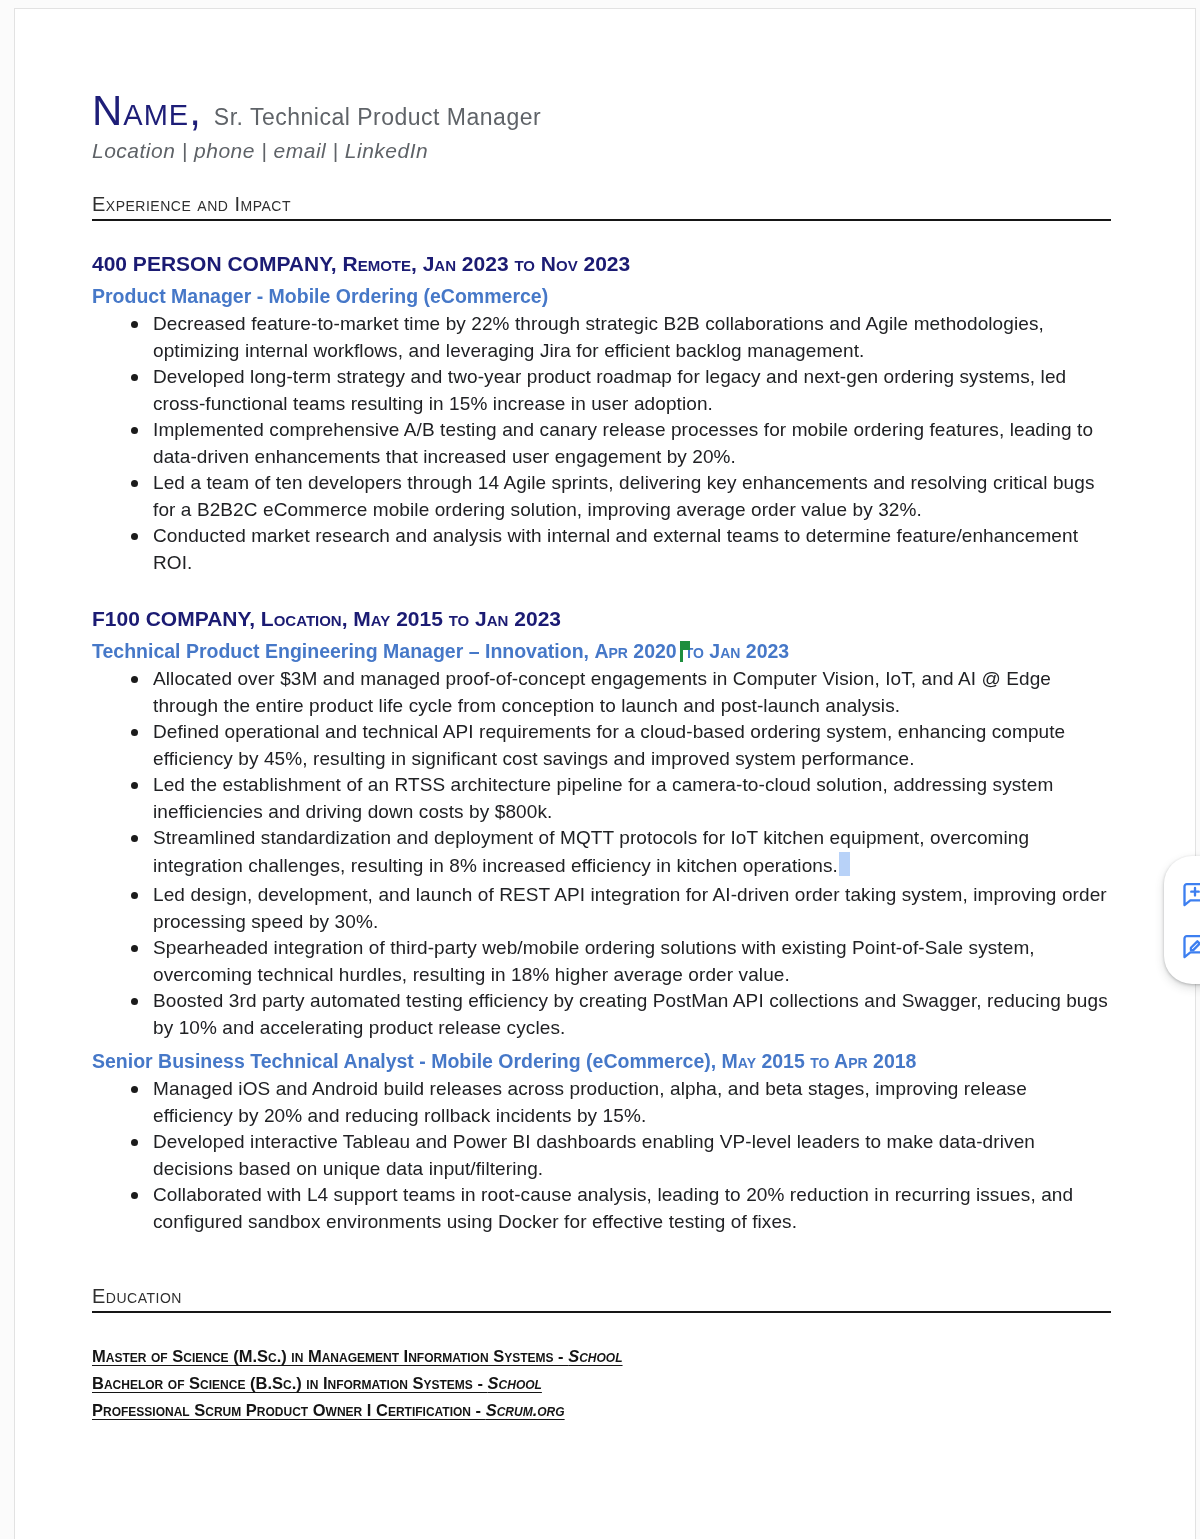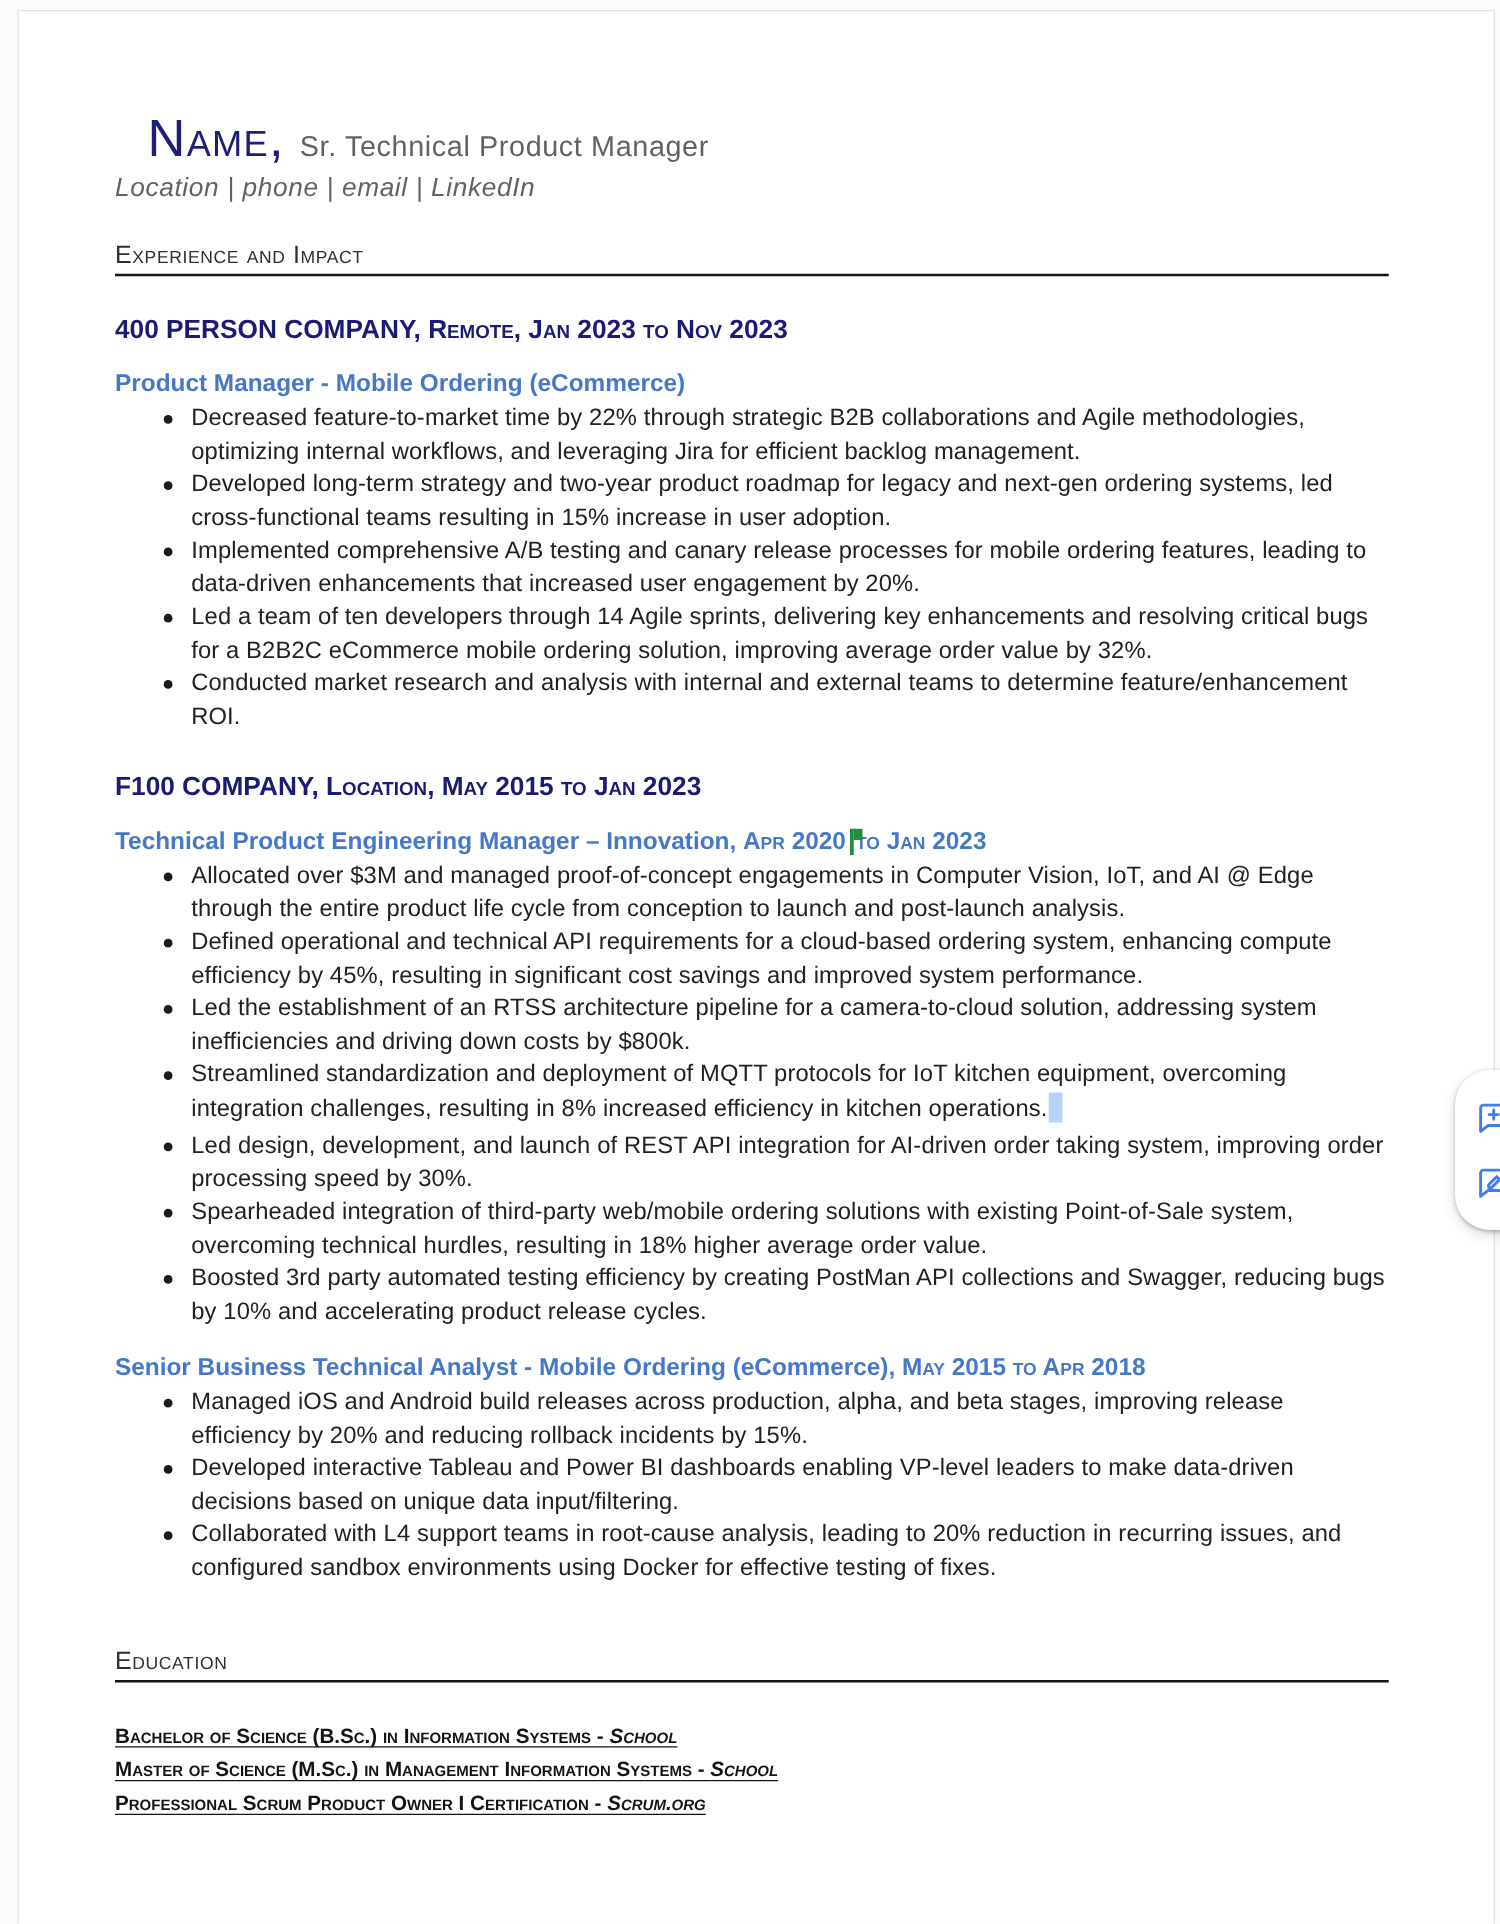--- a/index.html
+++ b/index.html
@@ -11,21 +11,21 @@
     position:relative;
   }
   .canvas { position:absolute; inset:0; width:1200px; height:1539px; overflow:hidden; }
   .page {
     position:absolute; left:14px; top:8px; width:1182px; height:1560px;
     background:#ffffff; border:1px solid #e2e2e2; border-bottom:none;
   }
   .content { padding:78px 84px 0 77px; }
 
   
-  .name-line { white-space:nowrap;margin-left:26px; }
+  .name-line { white-space:nowrap; }
   .name {
     font-variant: small-caps;
     font-size:42px; color:#1e1e78; letter-spacing:1px; font-weight:400;
   }
   .job-title { font-size:23px; color:#5f6368; font-weight:300; margin-left:12px; letter-spacing:0.5px; }
   .contact-line { font-size:21px; color:#5f6368; font-weight:300; margin-top:4px; letter-spacing:0.5px;font-style:italic; }
 
   
   .section-heading {
     font-variant: small-caps;
@@ -33,21 +33,21 @@
     border-bottom:2px solid #161616;
     padding-bottom:3px;
   }
   .experience-heading { margin-top:30px; }
   .education-heading { margin-top:50px; }
 
   
   .company-block { margin-top:31px; }
   .company-line { font-size:21px; font-weight:700; color:#1b1b73; }
   .company-meta { font-variant:small-caps; }
-  .role-title { font-size:19.5px; font-weight:700; color:#4678c8; margin-top:20px; }
+  .role-title { font-size:19.5px; font-weight:700; color:#4678c8; margin-top:9px; }
   .role-dates { font-variant:small-caps; }
   ul.bullets { list-style:none; padding-left:61px; margin-top:3px; }
   ul.bullets li {
     position:relative; font-size:19px; line-height:26.5px; color:#202124;
     letter-spacing:0.1px;
   }
   ul.bullets li::before {
     content:""; position:absolute; left:-22px; top:10px;
     width:7px; height:7px; border-radius:50%; background:#1b1b1b;
   }
@@ -130,22 +130,22 @@
               <li><span>Managed iOS and Android build releases across production, alpha, and beta stages, improving release efficiency by 20% and reducing rollback incidents by 15%.</span></li>
               <li><span>Developed interactive Tableau and Power BI dashboards enabling VP-level leaders to make data-driven decisions based on unique data input/filtering.</span></li>
               <li><span>Collaborated with L4 support teams in root-cause analysis, leading to 20% reduction in recurring issues, and configured sandbox environments using Docker for effective testing of fixes.</span></li>
             </ul>
           </div>
         </div>
 
       <div class="section-heading education-heading">Education</div>
 
       <div id="education-list" class="education-list">
+          <div class="edu-item"><span class="edu-underline"><span class="edu-degree">Master of Science (M.Sc.) in Management Information Systems - </span><span class="edu-school">School</span></span></div>
           <div class="edu-item"><span class="edu-underline"><span class="edu-degree">Bachelor of Science (B.Sc.) in Information Systems - </span><span class="edu-school">School</span></span></div>
-          <div class="edu-item"><span class="edu-underline"><span class="edu-degree">Master of Science (M.Sc.) in Management Information Systems - </span><span class="edu-school">School</span></span></div>
           <div class="edu-item"><span class="edu-underline"><span class="edu-degree">Professional Scrum Product Owner I Certification - </span><span class="edu-school">Scrum.org</span></span></div>
         </div>
 
     </div>
   </div>
 
   <div class="floating-pill">
     <div class="pill-btn">
       <svg viewBox="0 0 24 24" fill="none" stroke="#3d7ff0" stroke-width="2" stroke-linecap="round" stroke-linejoin="round">
         <path d="M21 15.5a2 2 0 0 1-2 2H8l-5 4v-16a2 2 0 0 1 2-2h14a2 2 0 0 1 2 2z"></path>

